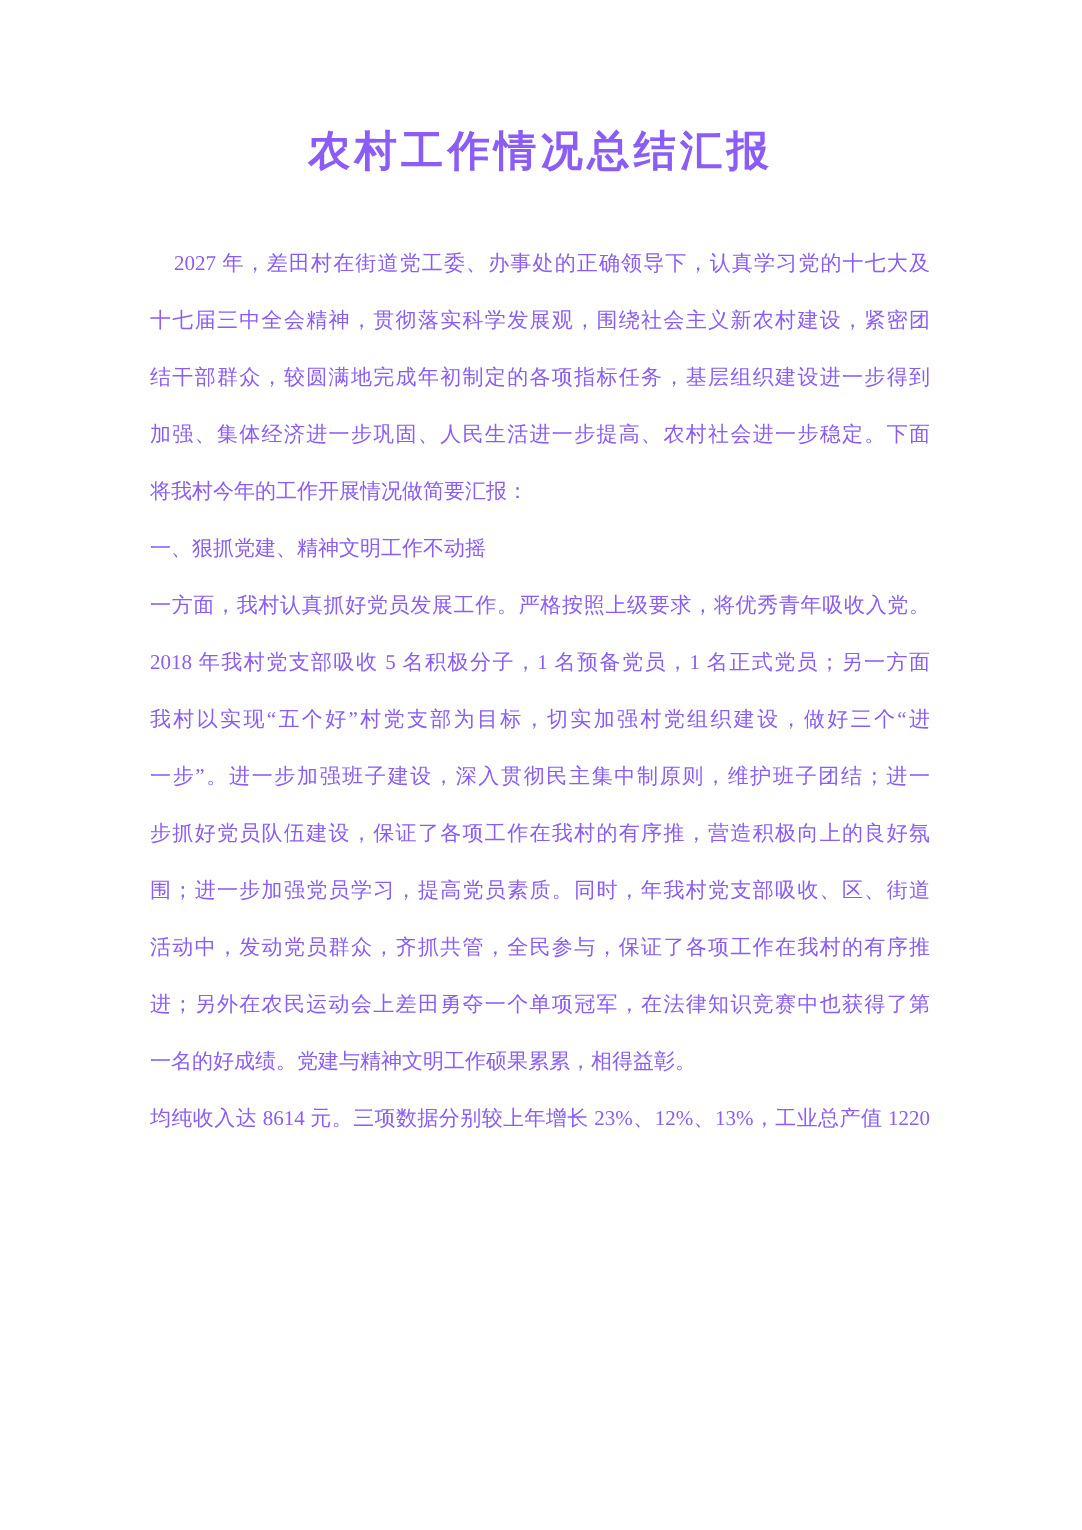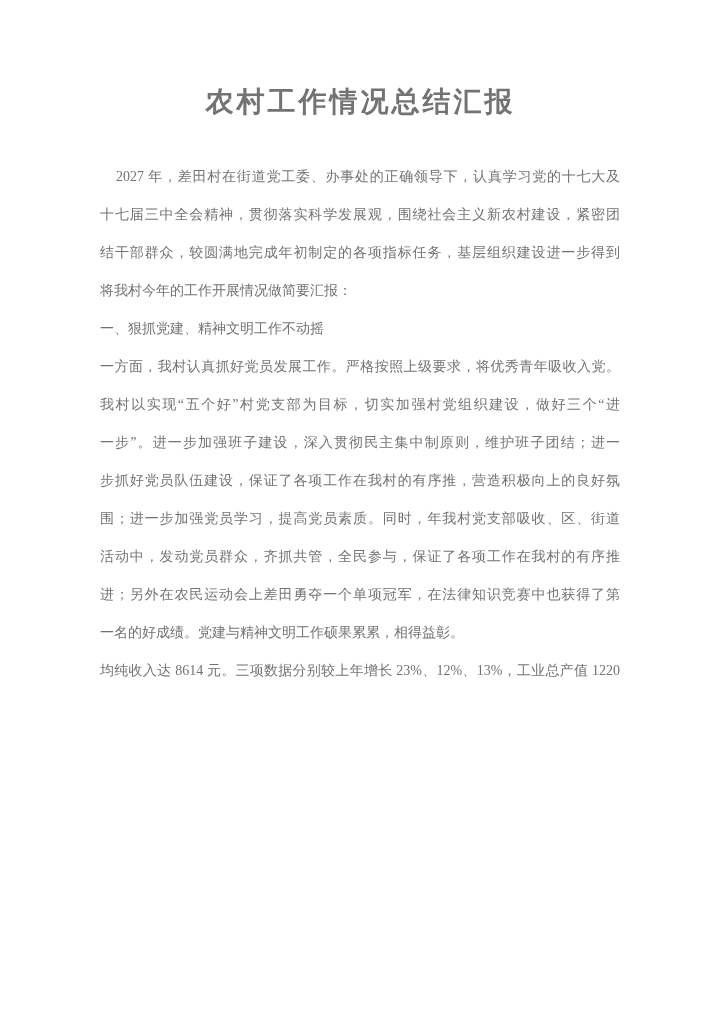--- a/index.html
+++ b/index.html
@@ -5,21 +5,21 @@
   html, body {
     margin: 0;
     padding: 0;
     background: #ffffff;
   }
   .page {
     position: relative;
     width: 721px;
     height: 1020px;
     background: #ffffff;
-    color: #737373;
+    color: #8b5cf6;
     font-family: "Liberation Serif", "DejaVu Serif", serif;
     overflow: hidden;
   }
   .doc-title {
     padding-top: 88px;
     margin: 0 0 42px 0;
     font-size: 28px;
     line-height: 28px;
     font-weight: bold;
     letter-spacing: 3px;
@@ -46,23 +46,25 @@
 </style>
 </head>
 <body>
 
 <div class="page">
   <h1 class="doc-title">农村工作情况总结汇报</h1>
   <div class="doc-body">
       <div class="line fill indent">2027 年，差田村在街道党工委、办事处的正确领导下，认真学习党的十七大及</div>
       <div class="line fill">十七届三中全会精神，贯彻落实科学发展观，围绕社会主义新农村建设，紧密团</div>
       <div class="line fill">结干部群众，较圆满地完成年初制定的各项指标任务，基层组织建设进一步得到</div>
+      <div class="line fill">加强、集体经济进一步巩固、人民生活进一步提高、农村社会进一步稳定。下面</div>
       <div class="line">将我村今年的工作开展情况做简要汇报：</div>
       <div class="line">一、狠抓党建、精神文明工作不动摇</div>
       <div class="line fill">一方面，我村认真抓好党员发展工作。严格按照上级要求，将优秀青年吸收入党。</div>
+      <div class="line fill">2018 年我村党支部吸收 5 名积极分子，1 名预备党员，1 名正式党员；另一方面</div>
       <div class="line fill">我村以实现“五个好”村党支部为目标，切实加强村党组织建设，做好三个“进</div>
       <div class="line fill">一步”。进一步加强班子建设，深入贯彻民主集中制原则，维护班子团结；进一</div>
       <div class="line fill">步抓好党员队伍建设，保证了各项工作在我村的有序推，营造积极向上的良好氛</div>
       <div class="line fill">围；进一步加强党员学习，提高党员素质。同时，年我村党支部吸收、区、街道</div>
       <div class="line fill">活动中，发动党员群众，齐抓共管，全民参与，保证了各项工作在我村的有序推</div>
       <div class="line fill">进；另外在农民运动会上差田勇夺一个单项冠军，在法律知识竞赛中也获得了第</div>
       <div class="line">一名的好成绩。党建与精神文明工作硕果累累，相得益彰。</div>
       <div class="line fill">均纯收入达 8614 元。三项数据分别较上年增长 23%、12%、13%，工业总产值 1220</div>
     </div>
 </div>

